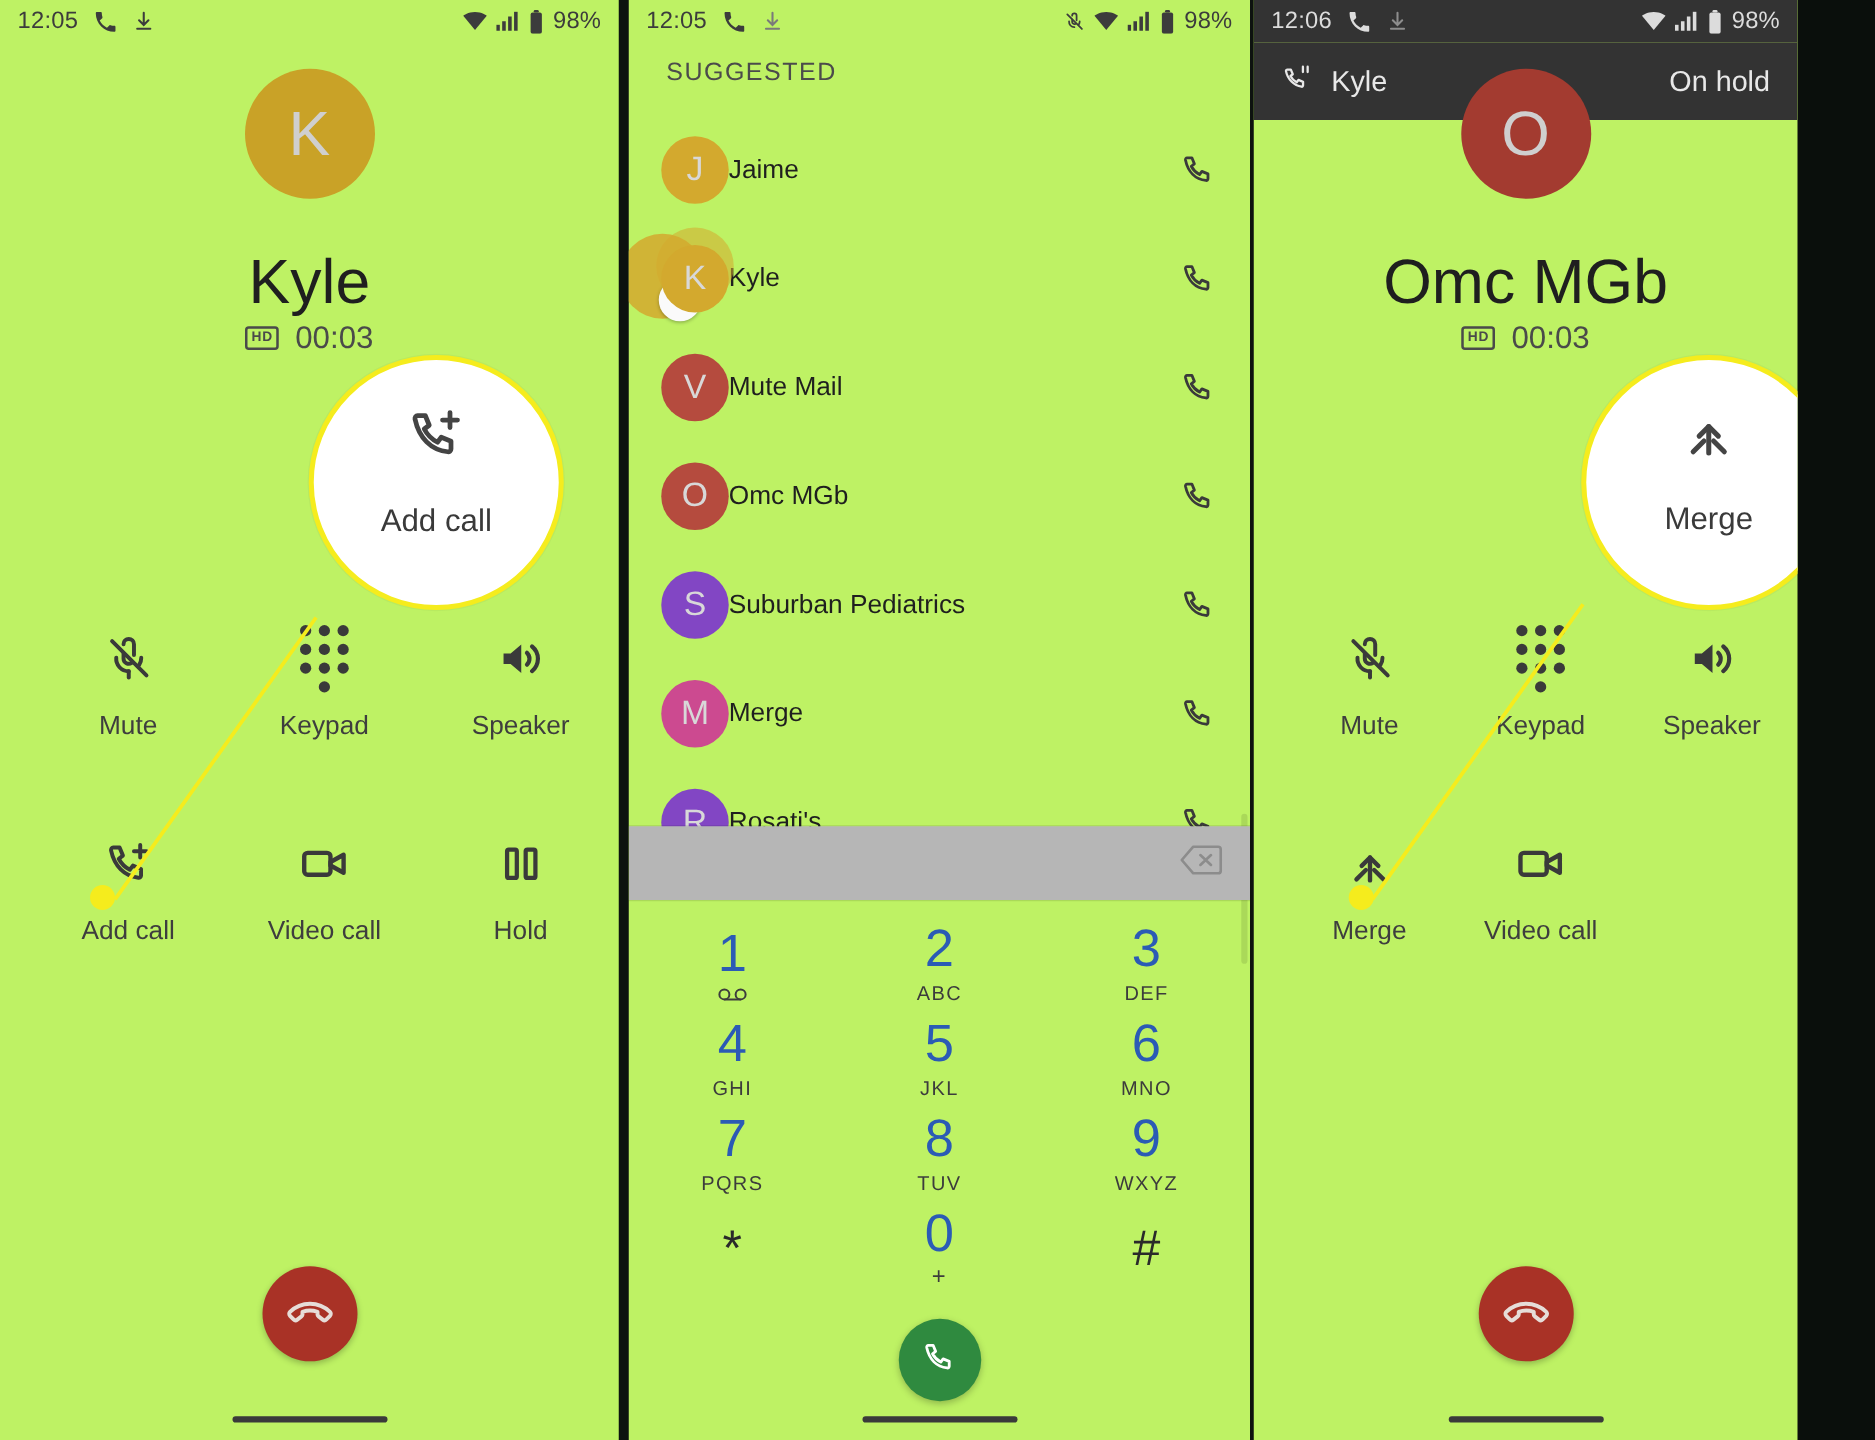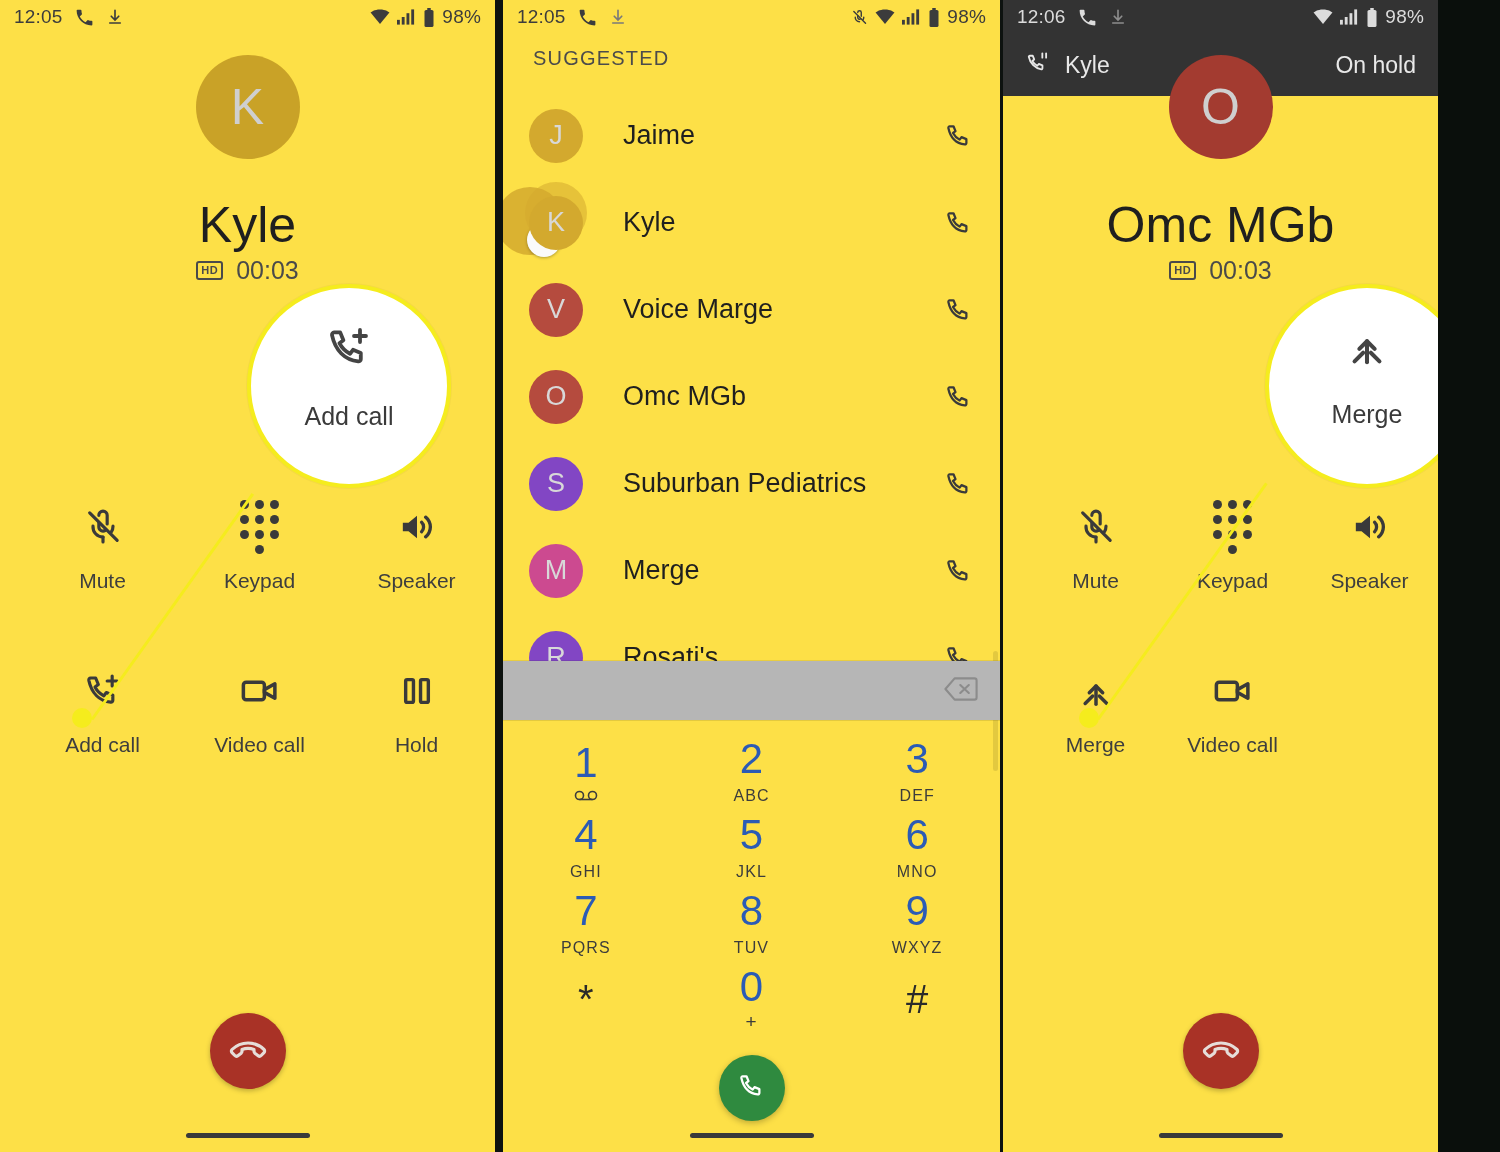--- a/index.html
+++ b/index.html
@@ -10,21 +10,21 @@
     overflow: hidden;
   }
   .screens {
     display: flex;
     width: 1500px; height: 1152px;
     background: #0a0f0c;
   }
   .panel {
     position: relative;
     width: 497px; height: 1152px;
-    background: #fde047;
+    background: #bef264;
     overflow: hidden;
     flex: 0 0 auto;
   }
   .panel.p1 { width: 495px; }
   .panel.p2 { width: 497px; }
   .panel.p3 { width: 435px; }
   .gap { width: 8px; height: 1152px; background: #0d120f; flex: 0 0 auto; }
   .gap2 { width: 3px; height: 1152px; background: #0d120f; flex: 0 0 auto; }
 
   
@@ -146,21 +146,21 @@
   .contact-list { position: absolute; top: 92px; left: 0; right: 0; }
   .contact-row {
     display: flex; align-items: center; height: 87px; padding: 0 26px;
     position: relative;
   }
   .c-av {
     width: 54px; height: 54px; border-radius: 50%;
     display: flex; align-items: center; justify-content: center;
     color: #d8d8d8; font-size: 27px; flex: 0 0 auto;
   }
-  .c-name { margin-left: 40px; font-size: 27px; color: #1f1f1f; }
+  .c-name { font-size: 21px; color: #1f1f1f; }
   .c-call { margin-left: auto; color: #3a3a3a; display: flex; }
 
   .kyle-ghost {
     position: absolute; left: -7px; top: 8px;
     width: 68px; height: 68px; border-radius: 50%;
     background: #d3a92e; opacity: .85;
   }
   .kyle-ghost2 {
     position: absolute; left: 22px; top: 3px;
     width: 62px; height: 62px; border-radius: 50%;
@@ -441,21 +441,21 @@
           <svg width="30" height="30" viewBox="0 0 24 24" fill="none" stroke="#3a3a3a" stroke-width="1.8" stroke-linecap="round" stroke-linejoin="round">
               <path d="M4.5 4.2h3.1l1.6 3.9-2 1.5a12.4 12.4 0 0 0 5.3 5.3l1.5-2 3.9 1.6v3.1c0 .7-.6 1.2-1.3 1.1C9.9 18 5.1 13.2 3.5 5.6c-.1-.7.4-1.4 1-1.4z"></path>
             </svg>
         </span>
       </div>
 
       <div class="contact-row">
         <span class="c-av" style="background:#b54b3e">
           <span>V</span>
         </span>
-        <span class="c-name">Voice Marge</span>
+        <span class="c-name">Mute Mail</span>
         <span class="c-call">
           <svg width="30" height="30" viewBox="0 0 24 24" fill="none" stroke="#3a3a3a" stroke-width="1.8" stroke-linecap="round" stroke-linejoin="round">
               <path d="M4.5 4.2h3.1l1.6 3.9-2 1.5a12.4 12.4 0 0 0 5.3 5.3l1.5-2 3.9 1.6v3.1c0 .7-.6 1.2-1.3 1.1C9.9 18 5.1 13.2 3.5 5.6c-.1-.7.4-1.4 1-1.4z"></path>
             </svg>
         </span>
       </div>
 
       <div class="contact-row">
         <span class="c-av" style="background:#b54b3e">
           <span>O</span>

